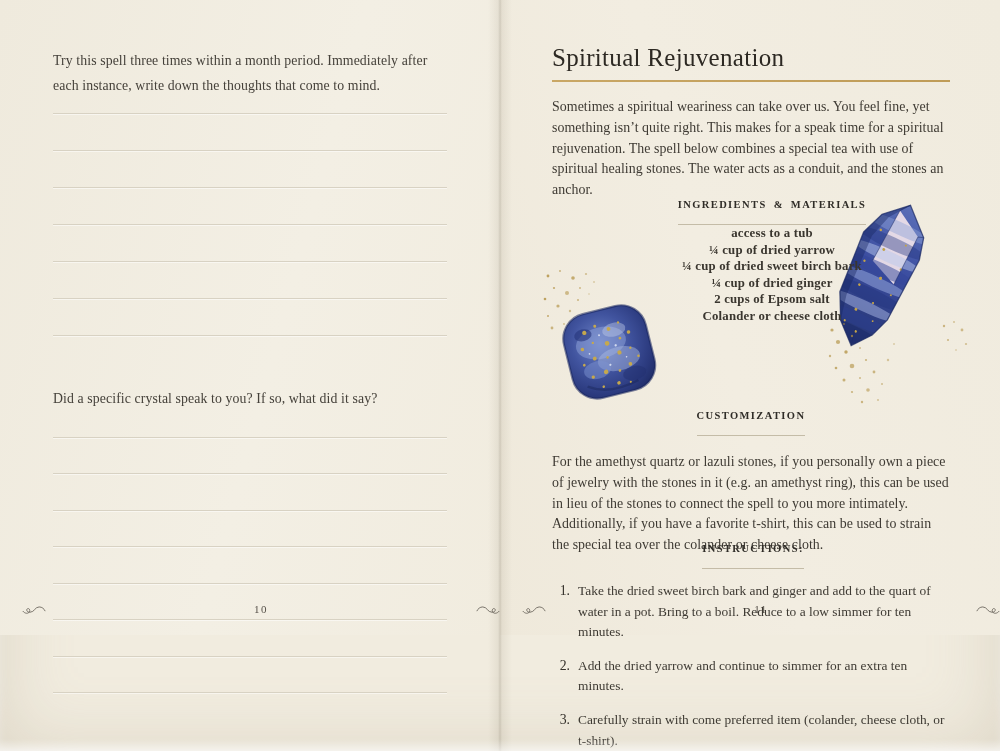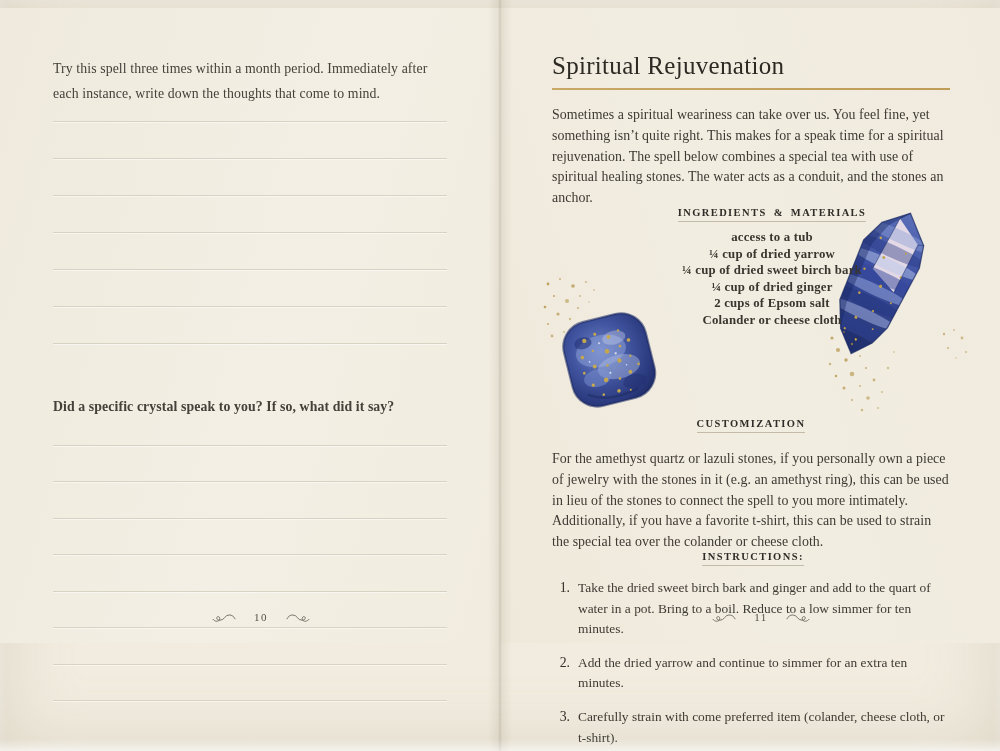--- a/index.html
+++ b/index.html
@@ -2,57 +2,57 @@
 <html><head>
 <meta charset="utf-8">
 <style>
   html,body{margin:0;padding:0;}
   body{font-family:"Liberation Serif","DejaVu Serif",serif;}
   .spread{
     position:relative;width:1000px;height:751px;overflow:hidden;
     background:#f1ecdf;
     box-shadow:inset 0 0 70px rgba(172,160,135,.30), inset 0 0 10px rgba(255,255,255,.5);
   }
-  .page{position:absolute;top:8px;width:500px;height:635px;}
+  .page{position:absolute;top:0;width:500px;height:635px;}
   .page-left{left:0;background:linear-gradient(105deg,#efeadd 0%,#f3efe4 55%,#f1ecdf 100%);}
   .page-right{left:500px;background:linear-gradient(75deg,#efe9db 0%,#f2ede1 45%,#f0ebde 100%);}
   .gutter{position:absolute;left:488px;top:0;width:24px;height:751px;z-index:5;pointer-events:none;
     background:linear-gradient(90deg,rgba(120,108,84,0) 0%,rgba(120,108,84,.10) 42%,rgba(92,82,60,.22) 50%,rgba(120,108,84,.10) 58%,rgba(120,108,84,0) 100%);}
   .bottom-edge{position:absolute;left:0;bottom:0;width:1000px;height:12px;z-index:6;pointer-events:none;
     background:linear-gradient(rgba(255,255,255,0),rgba(255,255,255,.55));}
 
   
   .prompt{position:absolute;color:#45413a;font-size:13.8px;line-height:25px;letter-spacing:.1px;}
   .prompt-top{top:48px;left:53px;width:400px;}
-  .prompt-mid{top:386px;left:53px;width:400px;font-weight:bold;}
+  .prompt-mid{top:386px;left:53px;width:400px;}
   .lines{position:absolute;left:53px;right:53px;}
   .lines-top{top:77px;}
   .lines-bottom{top:401px;}
   .lines-top .rule{height:36px;}
   .lines-bottom .rule{height:35.5px;}
   .rule{border-bottom:1px solid #d8d2c3;box-shadow:0 1px 0 rgba(255,255,255,.5);}
 
   
-  .footer{position:absolute;bottom:20px;left:0;right:0;display:flex;justify-content:center;align-items:center;gap:18px;padding-left:22px;}
+  .footer{position:absolute;bottom:20px;left:0;right:0;display:flex;justify-content:space-between;align-items:center;gap:18px;padding-left:22px;}
   .folio{font-size:11px;color:#56514a;letter-spacing:1.5px;}
   .flourish{width:24px;height:11px;display:block;}
   .flourish path{stroke:#6e6960;stroke-width:1;fill:none;stroke-linecap:round;}
   .flourish.flip{transform:scaleX(-1);}
 
   
   .title{position:absolute;top:44px;left:52px;right:50px;font-size:25px;color:#2d2923;letter-spacing:.3px;}
   .title-rule{position:absolute;top:80px;left:52px;right:50px;height:1.5px;
     background:linear-gradient(90deg,#c9a765,#bf9c58);}
   .body-text{font-size:13.9px;line-height:20.8px;color:#3e3a33;letter-spacing:.05px;}
   .intro{position:absolute;top:97px;left:52px;right:50px;}
 
   .small-head{display:table;margin:0 auto;font-size:10.5px;font-weight:700;color:#2f2c27;
-    letter-spacing:1.4px;word-spacing:3px;padding-bottom:3px;border-bottom:1px solid rgba(158,147,121,.55);}
+    letter-spacing:1.4px;word-spacing:3px;padding-bottom:14px;border-bottom:1px solid rgba(158,147,121,.55);}
   .ingredients-block{position:absolute;top:199px;left:72px;right:28px;text-align:center;z-index:2;}
-  .ing-list{margin-top:7px;}
+  .ing-list{margin-top:0;}
   .ing-item{font-size:12.8px;font-weight:700;color:#3a362f;line-height:16.6px;letter-spacing:.2px;}
 
   .customization-block{position:absolute;top:410px;left:52px;right:50px;z-index:2;}
   .customization-block .body-text{margin-top:16px;}
 
   .instructions-block{position:absolute;top:543px;left:52px;right:46px;z-index:2;}
   .steps{margin-top:12px;}
   .step{display:flex;margin-bottom:13px;font-size:13.4px;line-height:20.6px;color:#3e3a33;}
   .step-num{width:18px;min-width:18px;text-align:right;margin-right:8px;font-size:13.8px;color:#35312b;}
 

